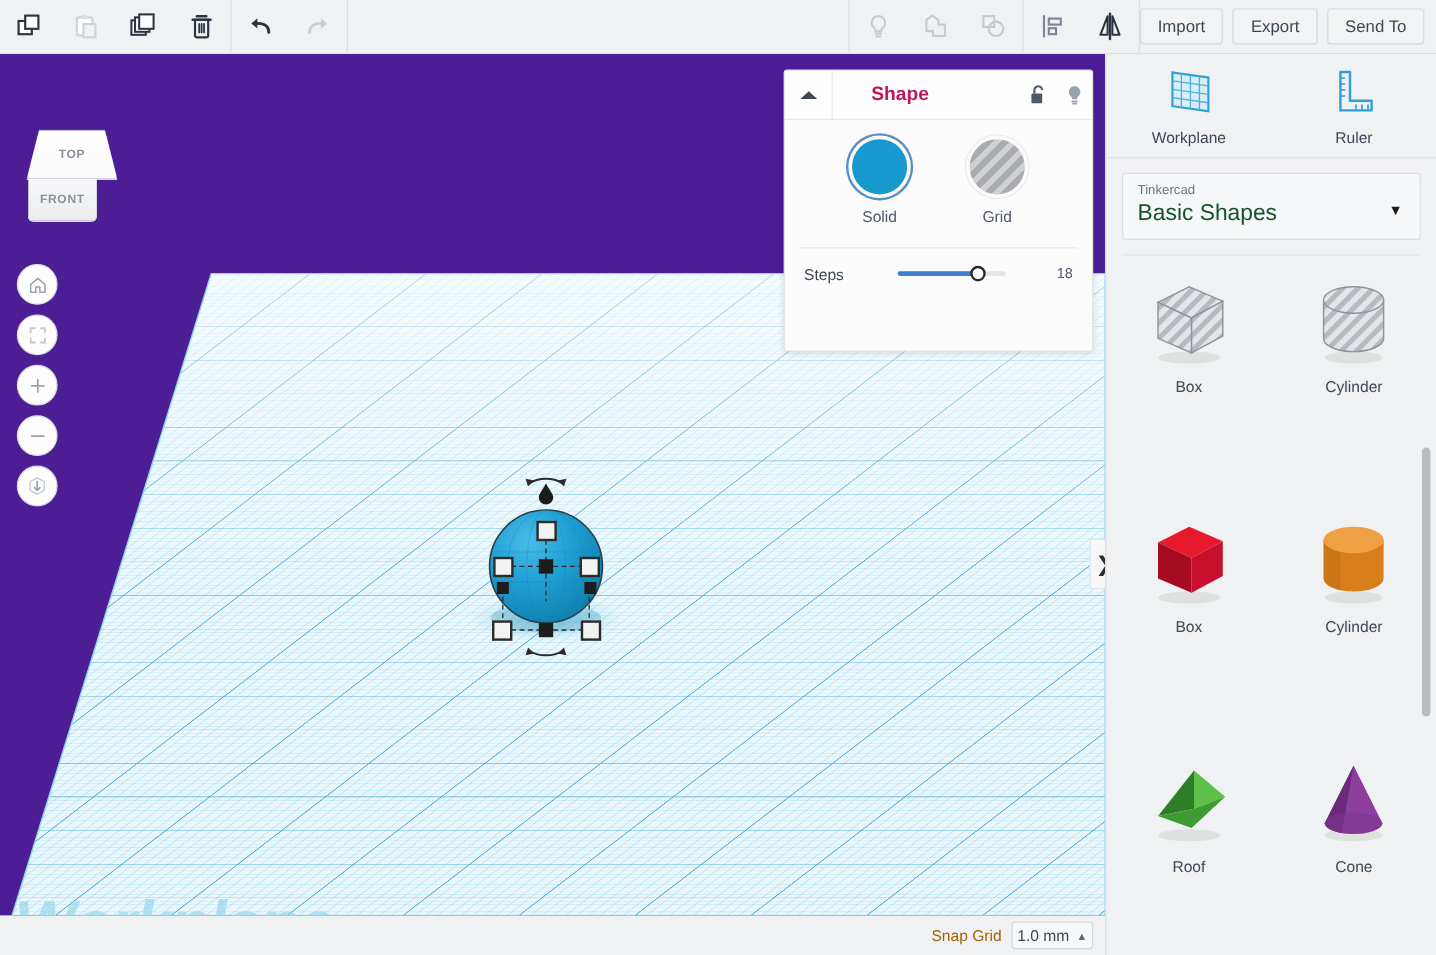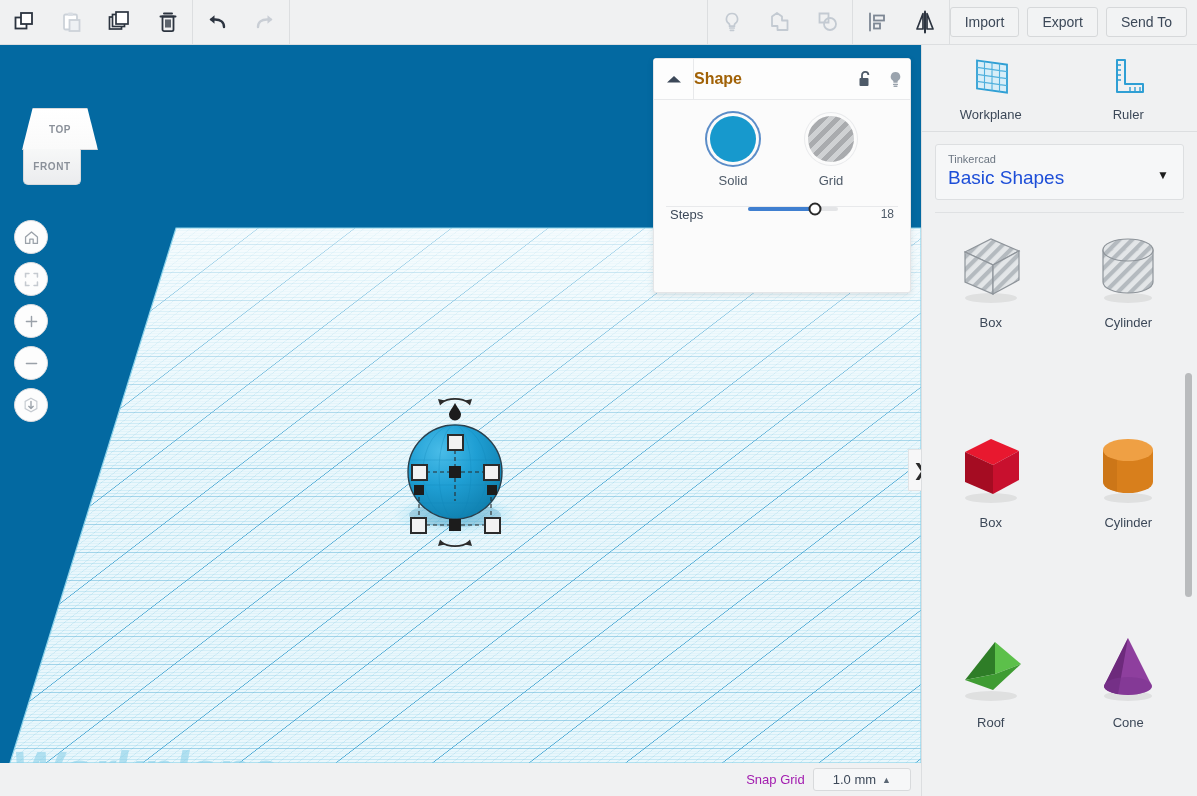--- a/index.html
+++ b/index.html
@@ -27,21 +27,21 @@
     background: #f2f3f4; border: 1px solid #d6d8da; border-radius: 3px;
     color: #3c4858; font-size: 14px; cursor: pointer;
     display: flex; align-items: center; justify-content: center;
     font-family: "Liberation Sans", sans-serif;
   }
   .tb-txtbtn:last-child { margin-right: 10px; }
 
   
   .canvas {
     position: absolute; left: 0; top: 45px; width: 921px; height: 718px;
-    background: #0369a1; overflow: hidden;
+    background: #4c1d95; overflow: hidden;
   }
   .wp-wrap { position: absolute; left: 0; top: 0; width: 921px; height: 718px; }
 
   
   .viewcube { position: absolute; left: 22px; top: 63px; width: 76px; height: 78px; }
   .vc-top {
     position: absolute; left: 0; top: 0; width: 76px; height: 42px;
     background: linear-gradient(#ffffff,#fafafa);
     border: 1px solid #d9dadc;
     clip-path: polygon(14% 0%, 86% 0%, 100% 100%, 0% 100%);
@@ -77,55 +77,55 @@
     display: flex; align-items: center; justify-content: center;
     cursor: pointer; font-size: 17px; color: #2b2b2b;
   }
 
   
   .bottombar {
     position: absolute; left: 0; top: 763px; width: 921px; height: 33px;
     background: #f0f1f2; display: flex; align-items: center;
     justify-content: flex-end; padding-right: 10px;
   }
-  .snaplabel { font-size: 13px; color: #a21caf; margin-right: 8px; }
+  .snaplabel { font-size: 13px; color: #a16207; margin-right: 8px; }
   .snapsel {
     background: #f6f7f8; border: 1px solid #d8dadc; border-radius: 3px;
-    height: 23px; padding: 0 19px; font-size: 13px; color: #3c4858;
+    height: 23px; padding: 0 4px; font-size: 13px; color: #3c4858;
     display: flex; align-items: center; gap: 6px; cursor: pointer;
   }
 
   
   .shapepanel {
     position: absolute; left: 653px; top: 58px; width: 258px; height: 235px;
     background: #fbfbfb; border: 1px solid #e4e5e7; border-radius: 3px;
     box-shadow: 0 2px 6px rgba(0,0,0,.10);
   }
   .sp-head {
     height: 41px; border-bottom: 1px solid #e8e9eb;
     display: flex; align-items: center; background: #fdfdfd;
   }
   .sp-collapse {
     width: 40px; height: 41px; display: flex; align-items: center;
     justify-content: center; border-right: 1px solid #e8e9eb; cursor: pointer;
   }
-  .sp-title { font-size: 16px; font-weight: bold; color: #a16207; margin-left: 0; flex: 1; }
+  .sp-title { font-size: 16px; font-weight: bold; color: #be185d; margin-left: 32px; flex: 1; }
   .sp-hicon { width: 30px; display: flex; align-items: center; justify-content: center; cursor: pointer; }
   .sp-body { padding: 16px 0 0 0; }
   .sp-modes { display: flex; justify-content: center; gap: 52px; align-items: center; }
   .mode { text-align: center; cursor: pointer; }
   .swatch { width: 46px; height: 46px; border-radius: 50%; margin: 0 auto; }
   .swatch.solid { background: #1799cd; box-shadow: 0 0 0 3px #fbfbfb, 0 0 0 5px #5b8dc8; }
   .swatch.hole {
     background: repeating-linear-gradient(135deg,#a9abae 0 5px,#cfd1d3 5px 10px);
     box-shadow: 0 0 0 3px #fbfbfb, 0 0 0 4px #e9eaec;
   }
   .mode-lbl { font-size: 13px; color: #4e5a68; margin-top: 11px; }
   .sp-div { height: 1px; background: #e8e9eb; margin: 18px 12px 0 12px; }
-  .sp-steps { display: flex; height: 42px; padding: 0 16px; }
+  .sp-steps { display: flex; align-items: center; height: 42px; padding: 0 16px; }
   .steps-lbl { font-size: 13px; color: #3c4858; width: 78px; }
   .track { position: relative; width: 90px; height: 4px; background: #e4e5e7; border-radius: 2px; }
   .track-fill { position: absolute; left: 0; top: 0; height: 4px; background: #3f7fd0; border-radius: 2px; width: 74%; }
   .knob {
     position: absolute; left: 74%; top: 50%; transform: translate(-50%,-50%);
     width: 13px; height: 13px; border-radius: 50%;
     background: #fff; border: 2px solid #2a2a2a; cursor: pointer;
   }
   .steps-val { font-size: 12px; color: #4e5a68; margin-left: auto; }
 
@@ -139,21 +139,21 @@
     flex: 1; display: flex; flex-direction: column; align-items: center;
     justify-content: center; gap: 8px; cursor: pointer;
   }
   .rp-tool-lbl { font-size: 13px; color: #3c4858; }
   .rp-dd {
     margin: 12px 13px; background: #f6f7f8; border: 1px solid #dddfe1;
     border-radius: 3px; padding: 8px 12px 10px 12px;
     position: relative; cursor: pointer;
   }
   .rp-dd-sub { font-size: 11px; color: #6c7682; }
-  .rp-dd-main { font-size: 19px; color: #1d4ed8; margin-top: 2px; }
+  .rp-dd-main { font-size: 19px; color: #14532d; margin-top: 2px; }
   .rp-dd-arrow { position: absolute; right: 14px; top: 23px; }
   .rp-sep { height: 1px; background: #dfe1e3; margin: 0 13px; }
   .rp-grid {
     position: relative; padding: 14px 0 0 0;
     display: grid; grid-template-columns: 1fr 1fr;
     row-gap: 18px; height: 596px; overflow: hidden;
   }
   .shapecell { display: flex; flex-direction: column; align-items: center; cursor: pointer; }
   .shape-thumb { width: 90px; height: 82px; display: flex; align-items: center; justify-content: center; }
   .shape-lbl { font-size: 13px; color: #3c4858; margin-top: 6px; }

